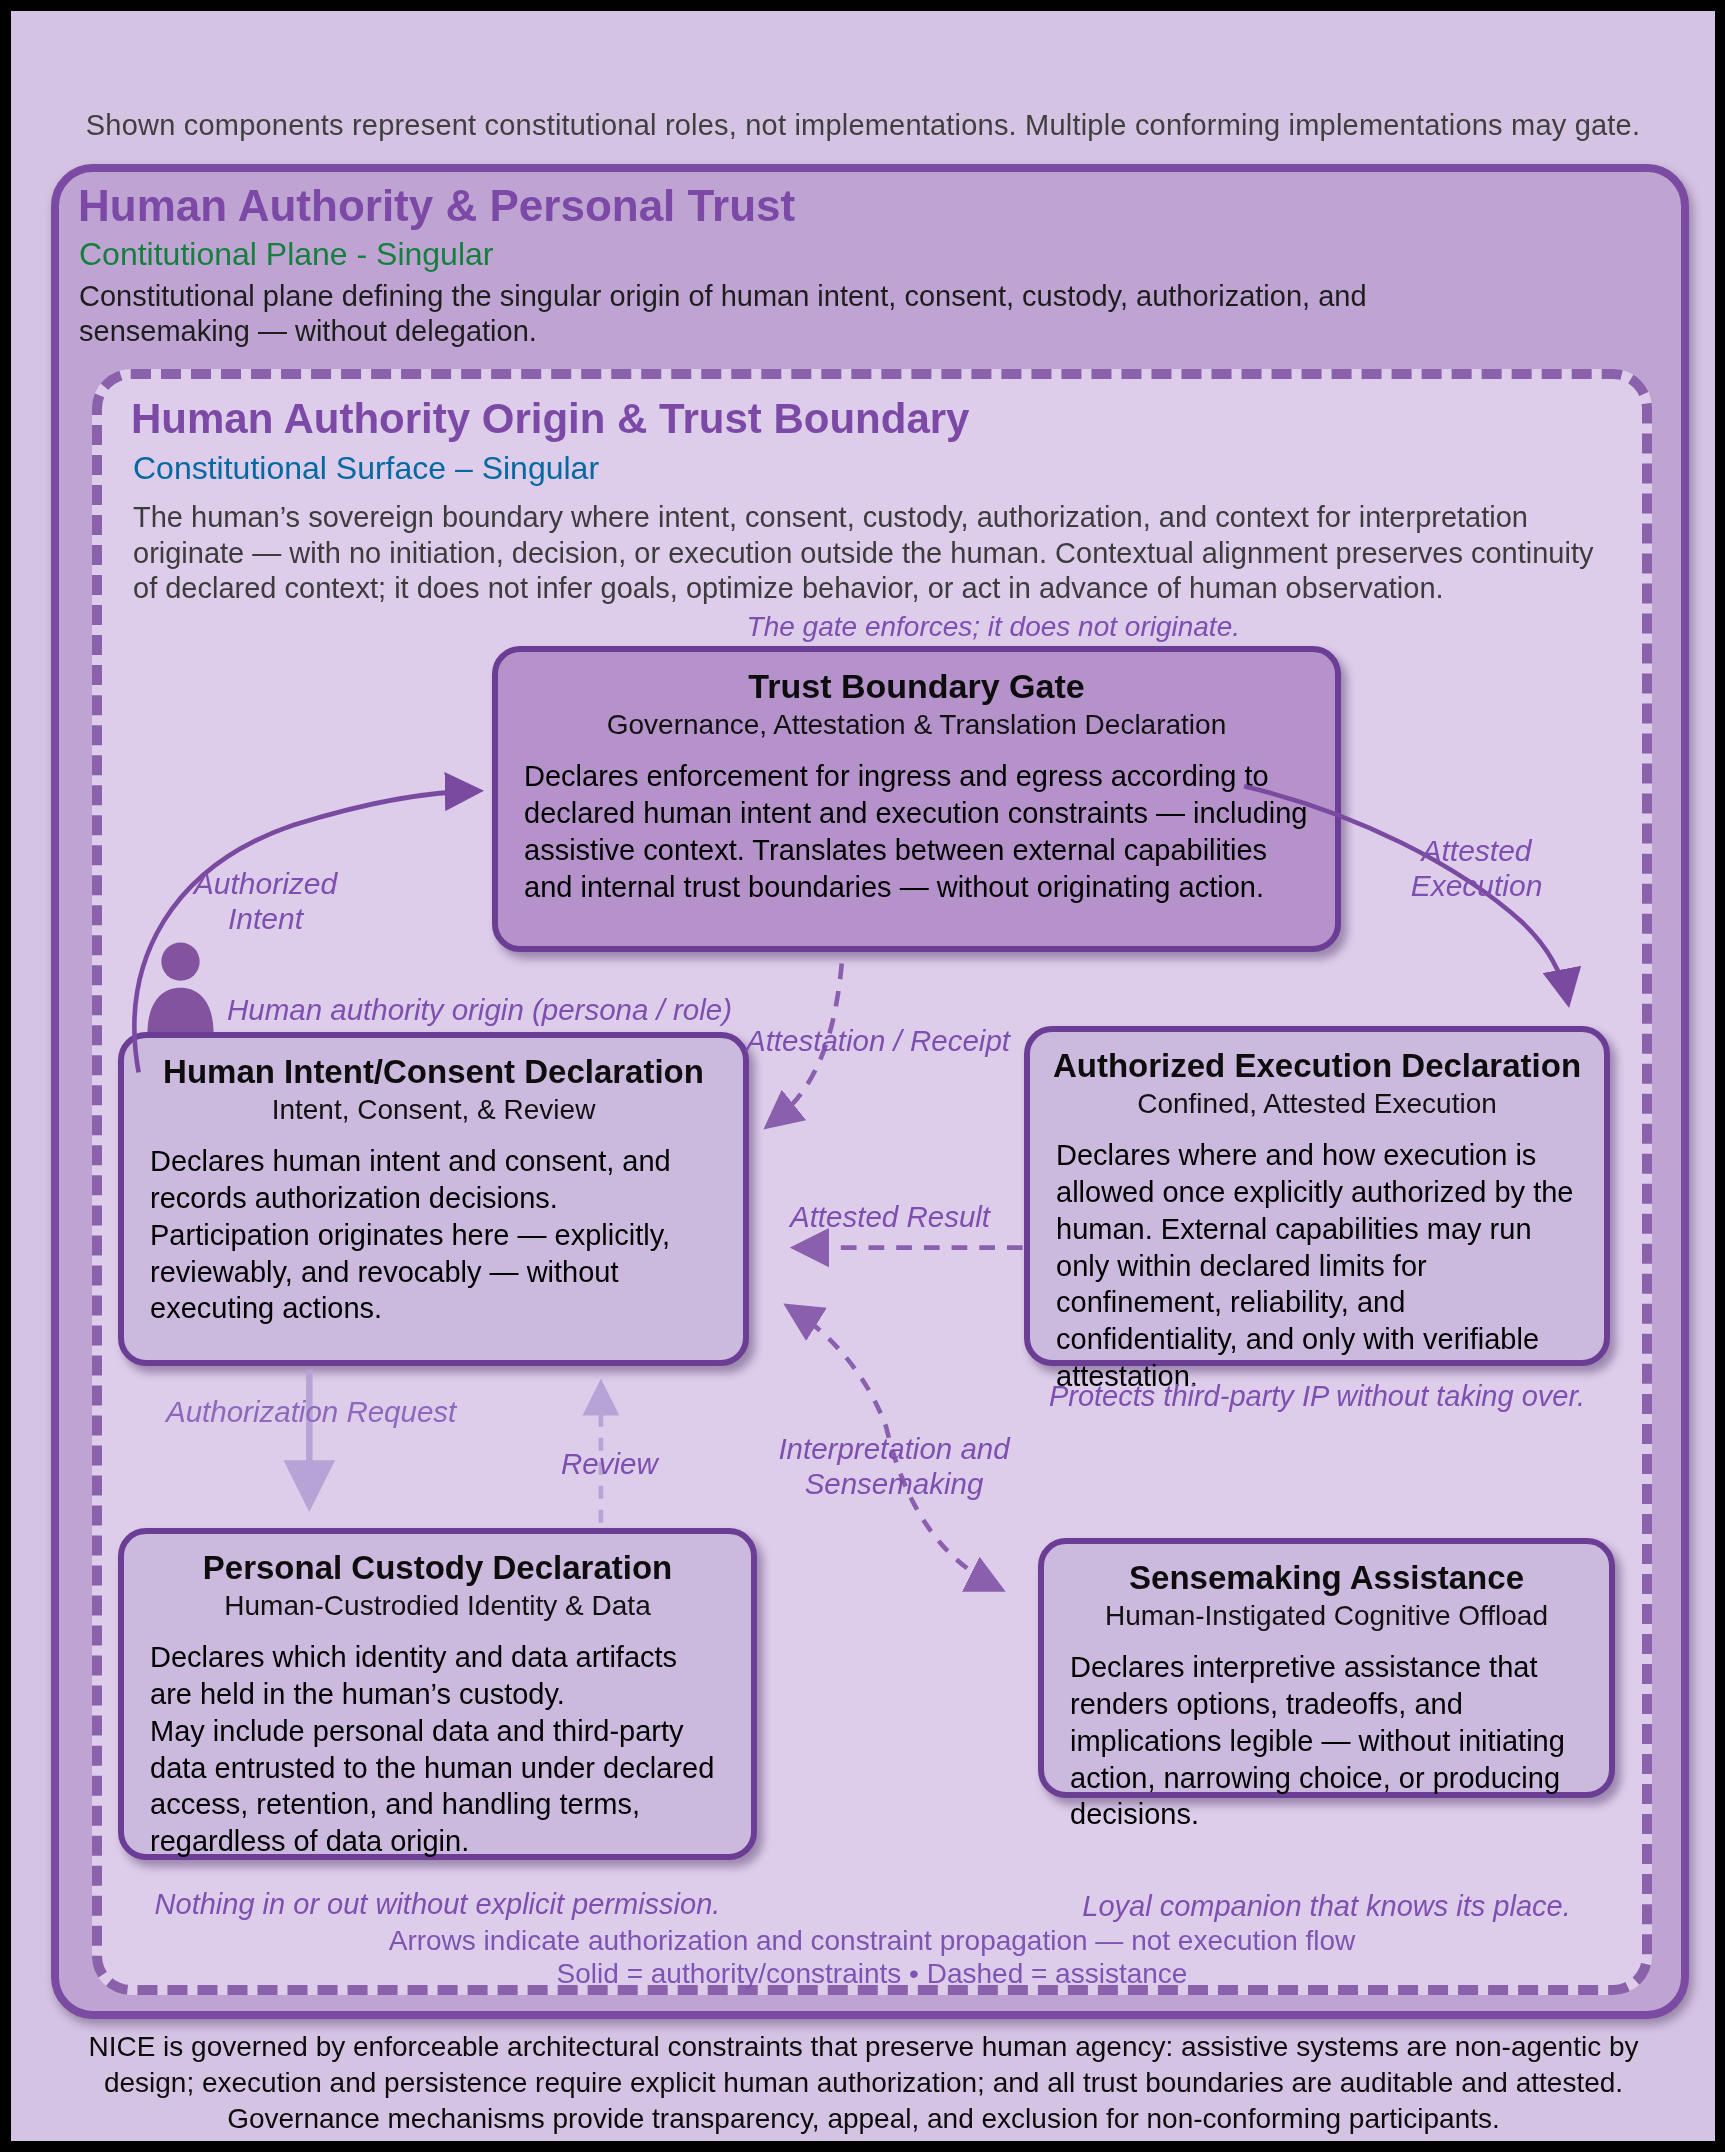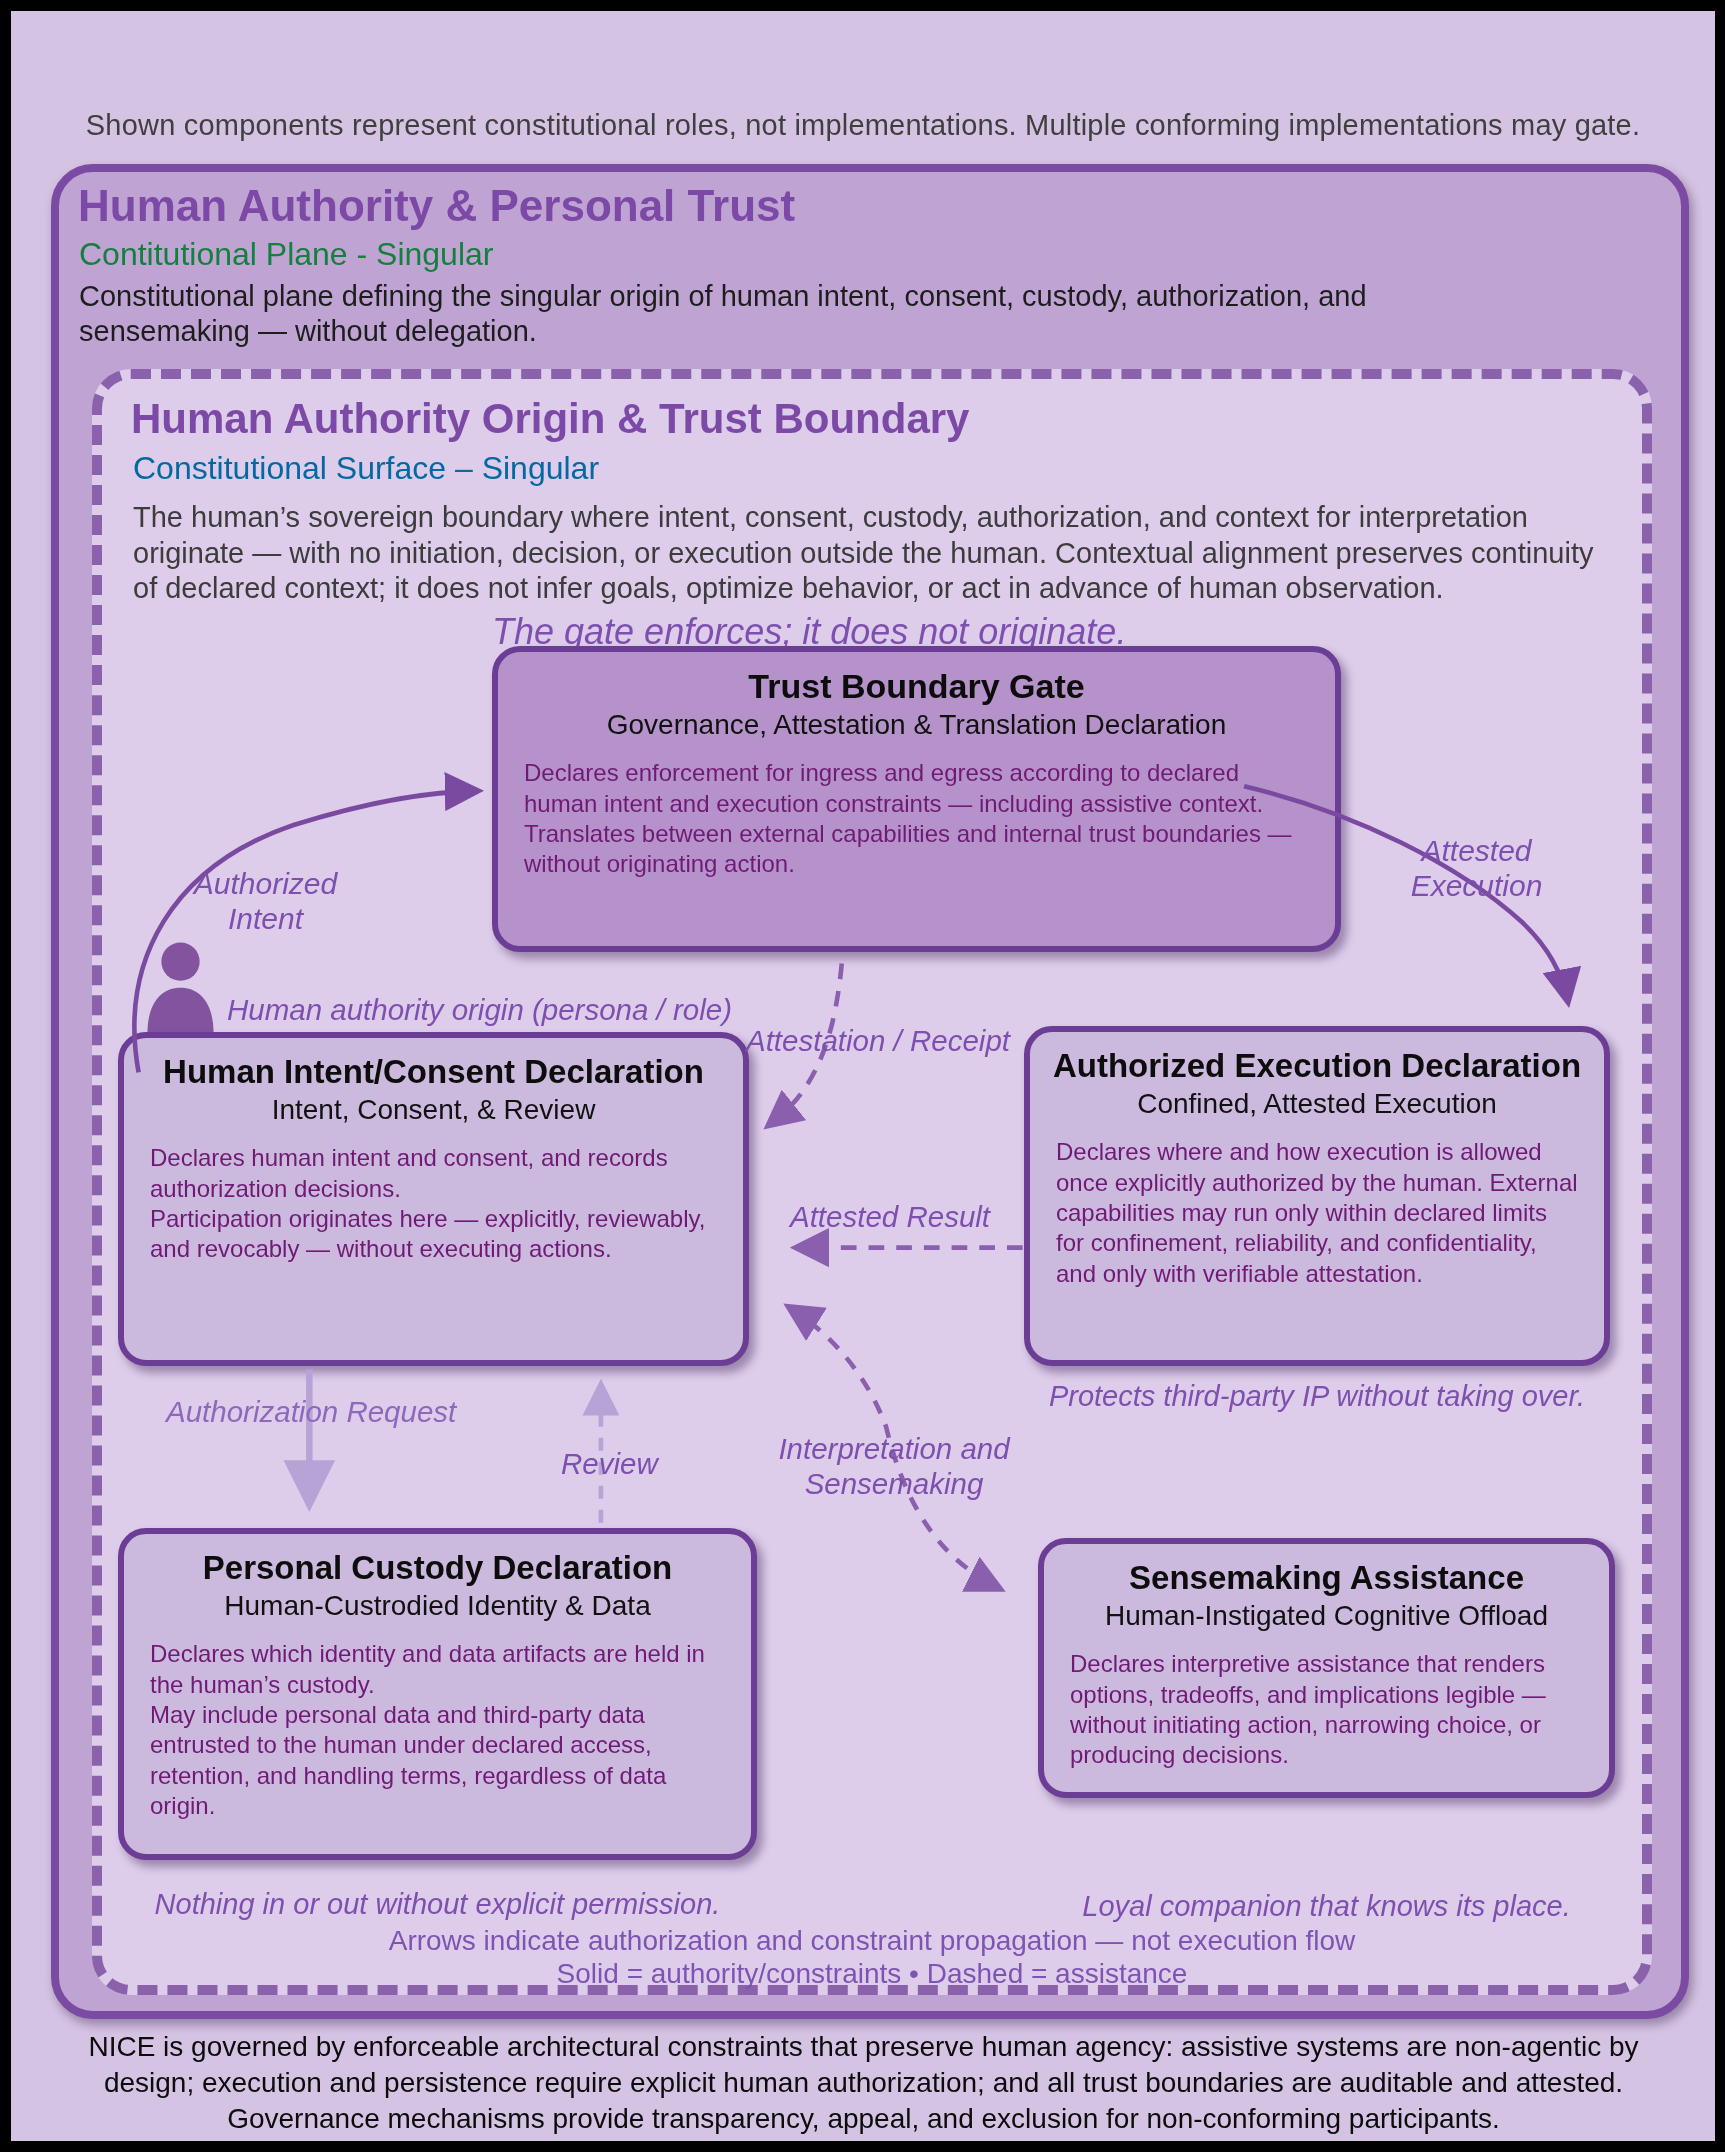--- a/index.html
+++ b/index.html
@@ -34,32 +34,32 @@
 
   
   .surface-box{
     left:92px;top:369px;width:1560px;height:1626px;
     background:#ddccea;border:10px dashed #8a61ab;border-radius:39px;
     box-sizing:border-box;
   }
   .surface-title{left:131px;top:395px;font-size:42px;font-weight:bold;color:#7c4aa6;}
   .surface-subtitle{left:133px;top:450px;font-size:32px;color:#0369a1;}
   .surface-desc{left:133px;top:500px;font-size:29px;color:#3c3c3c;line-height:1.23;}
-  .gate-note{left:492px;top:611px;width:748px;text-align:left;
-    font-size:36px;font-style:italic;color:#7d4fae;}
+  .gate-note{left:492px;top:611px;width:748px;text-align:right;
+    font-size:28px;font-style:italic;color:#7d4fae;}
 
   
   .cbox{
     background:#ccb9de;border:6.5px solid #6c3d94;border-radius:28px;
     box-sizing:border-box;text-align:center;
     box-shadow:5.5px 6.5px 8.3px rgba(50,25,75,.38);
   }
   .cbox .t{font-weight:bold;font-size:33px;color:#0d0d0d;margin:14.8px 9.2px 0 9.2px;}
   .cbox .s{font-size:28px;color:#111;margin-top:3.7px;}
-  .cbox .b{font-size:24px;color:#701a75;text-align:left;
+  .cbox .b{font-size:29px;color:#000000;text-align:left;
     margin:16.6px 24px 0 26px;line-height:1.27;}
   .gate{left:492px;top:646px;width:849px;height:306px;background:#b592ca;}
   .gate .t{font-size:34px;}
   .intent{left:118px;top:1032px;width:631px;height:334px;}
   .exec{left:1024px;top:1026px;width:586px;height:340px;}
   .custody{left:118px;top:1528px;width:639px;height:332px;}
   .sense{left:1038px;top:1538px;width:577px;height:260px;}
 
   .caption{
     font-size:29px;font-style:italic;color:#7d4fae;text-align:center;

